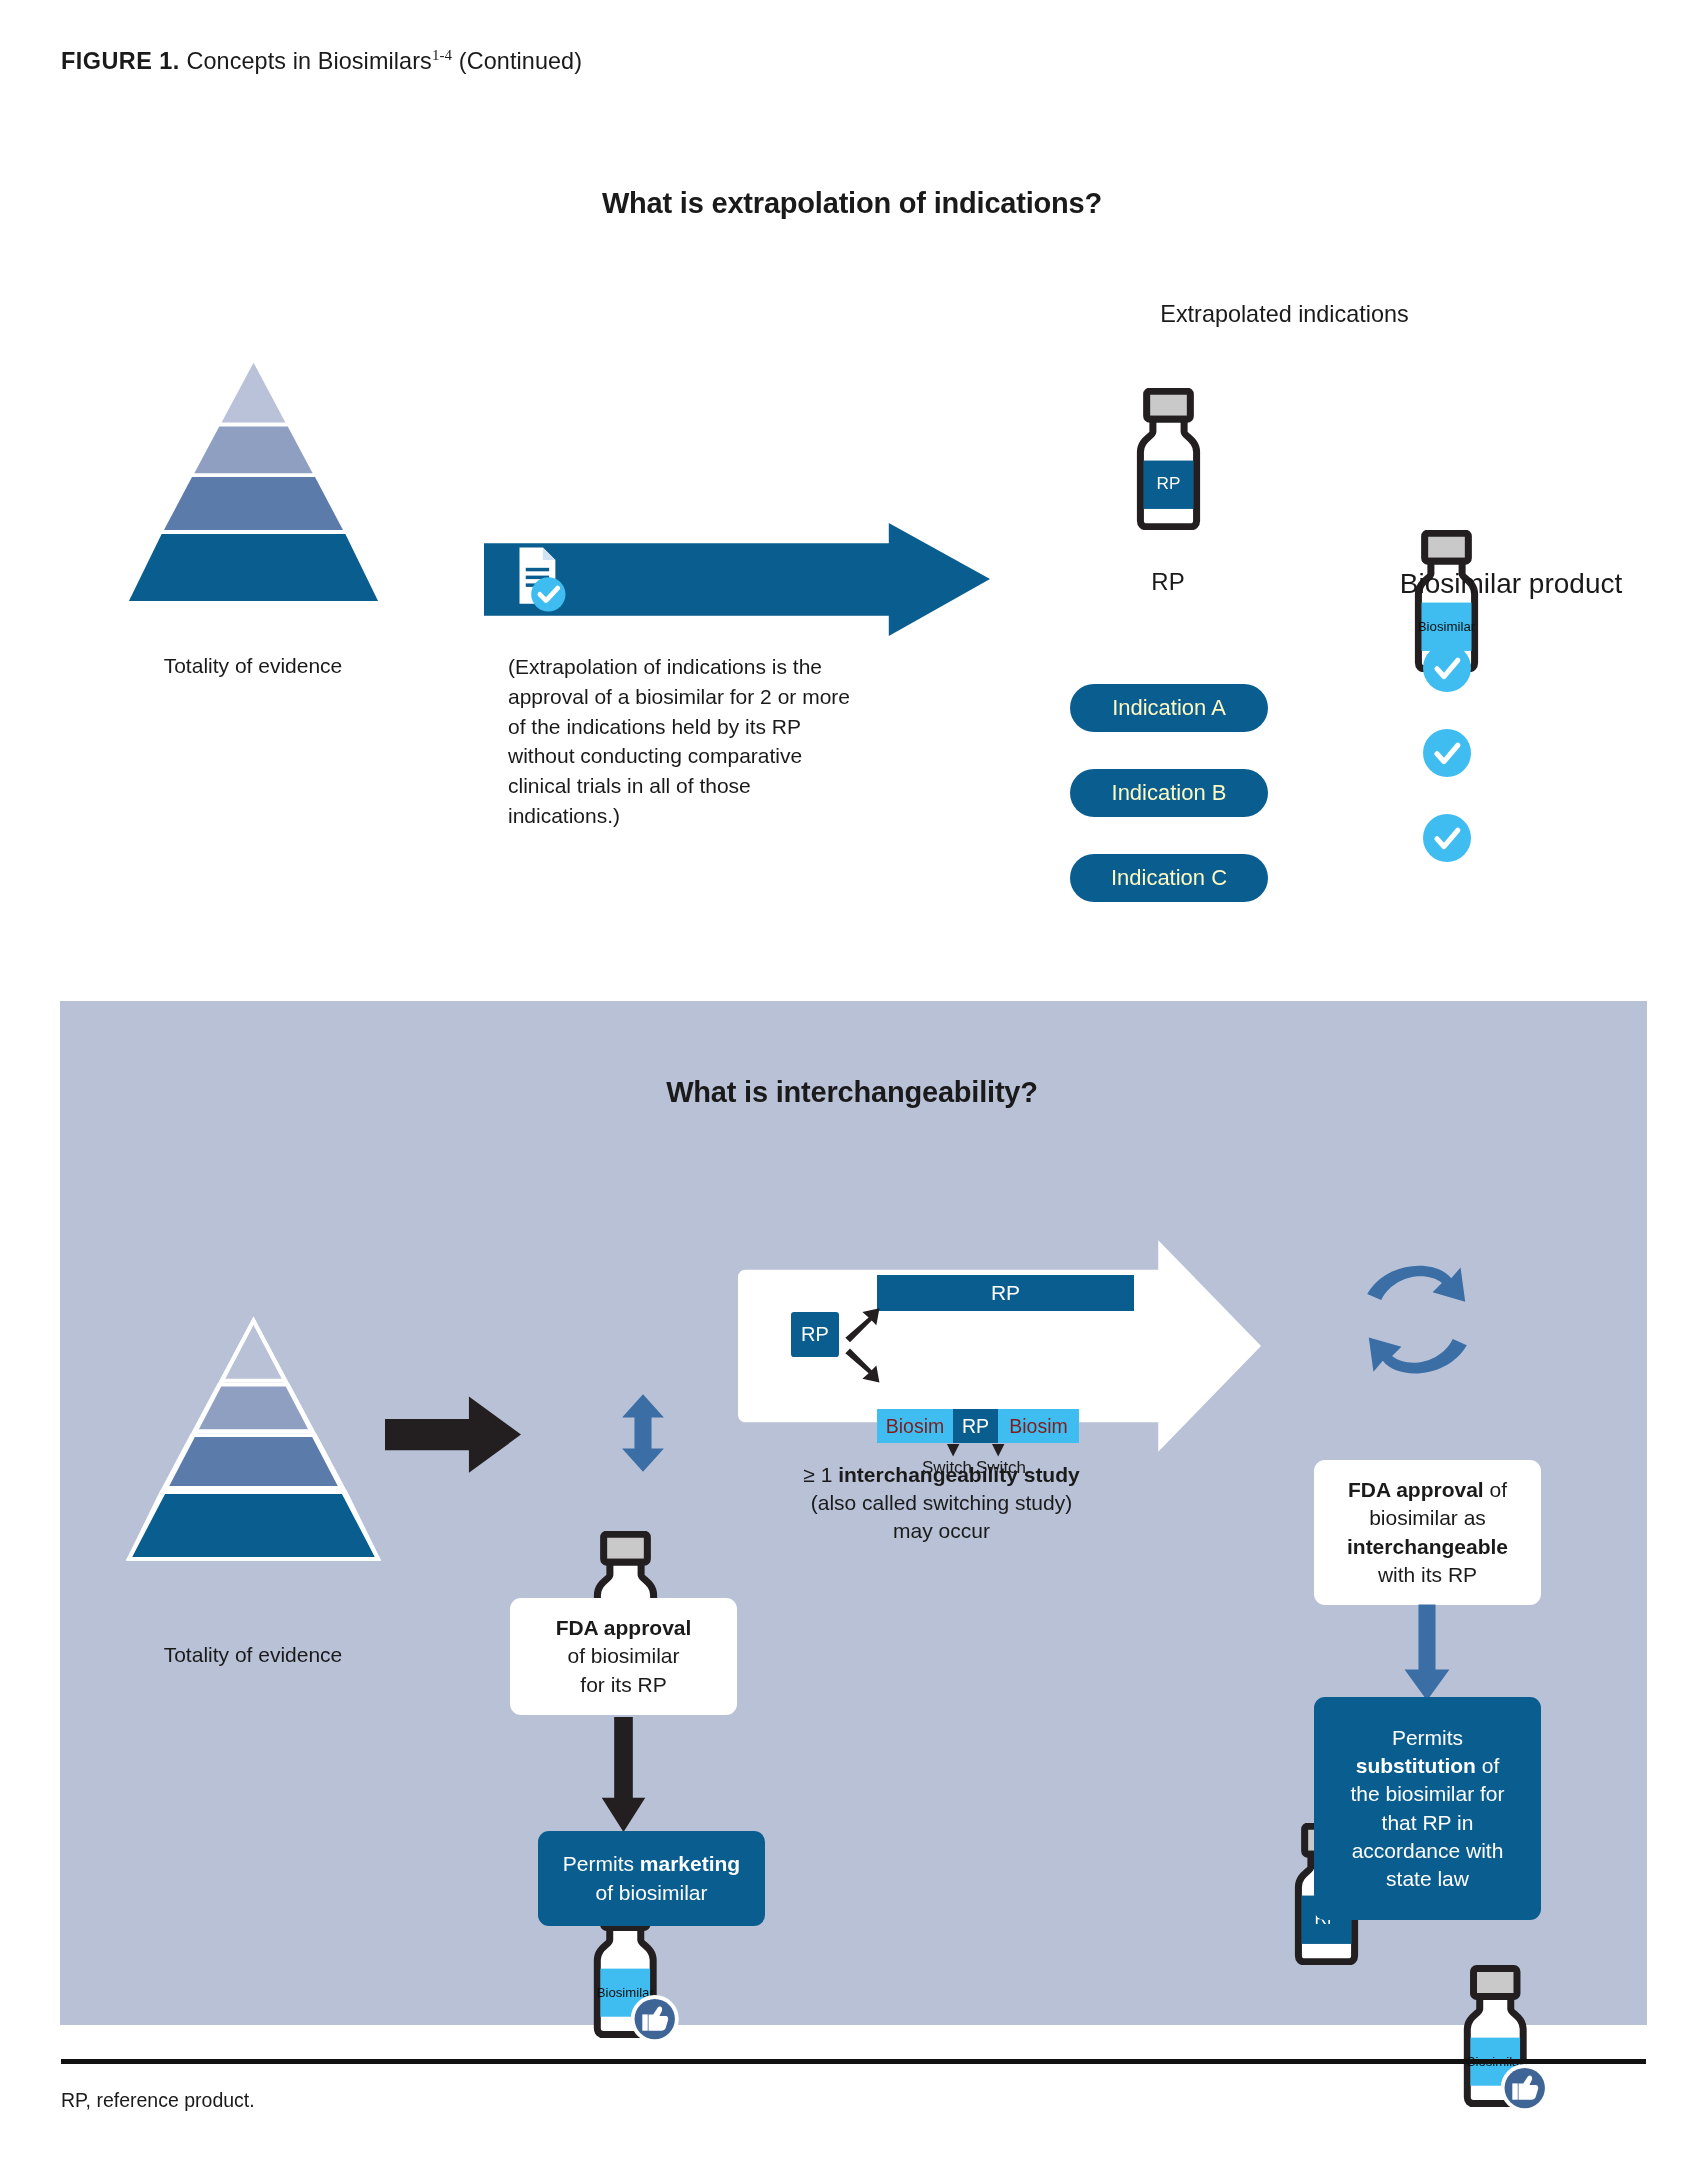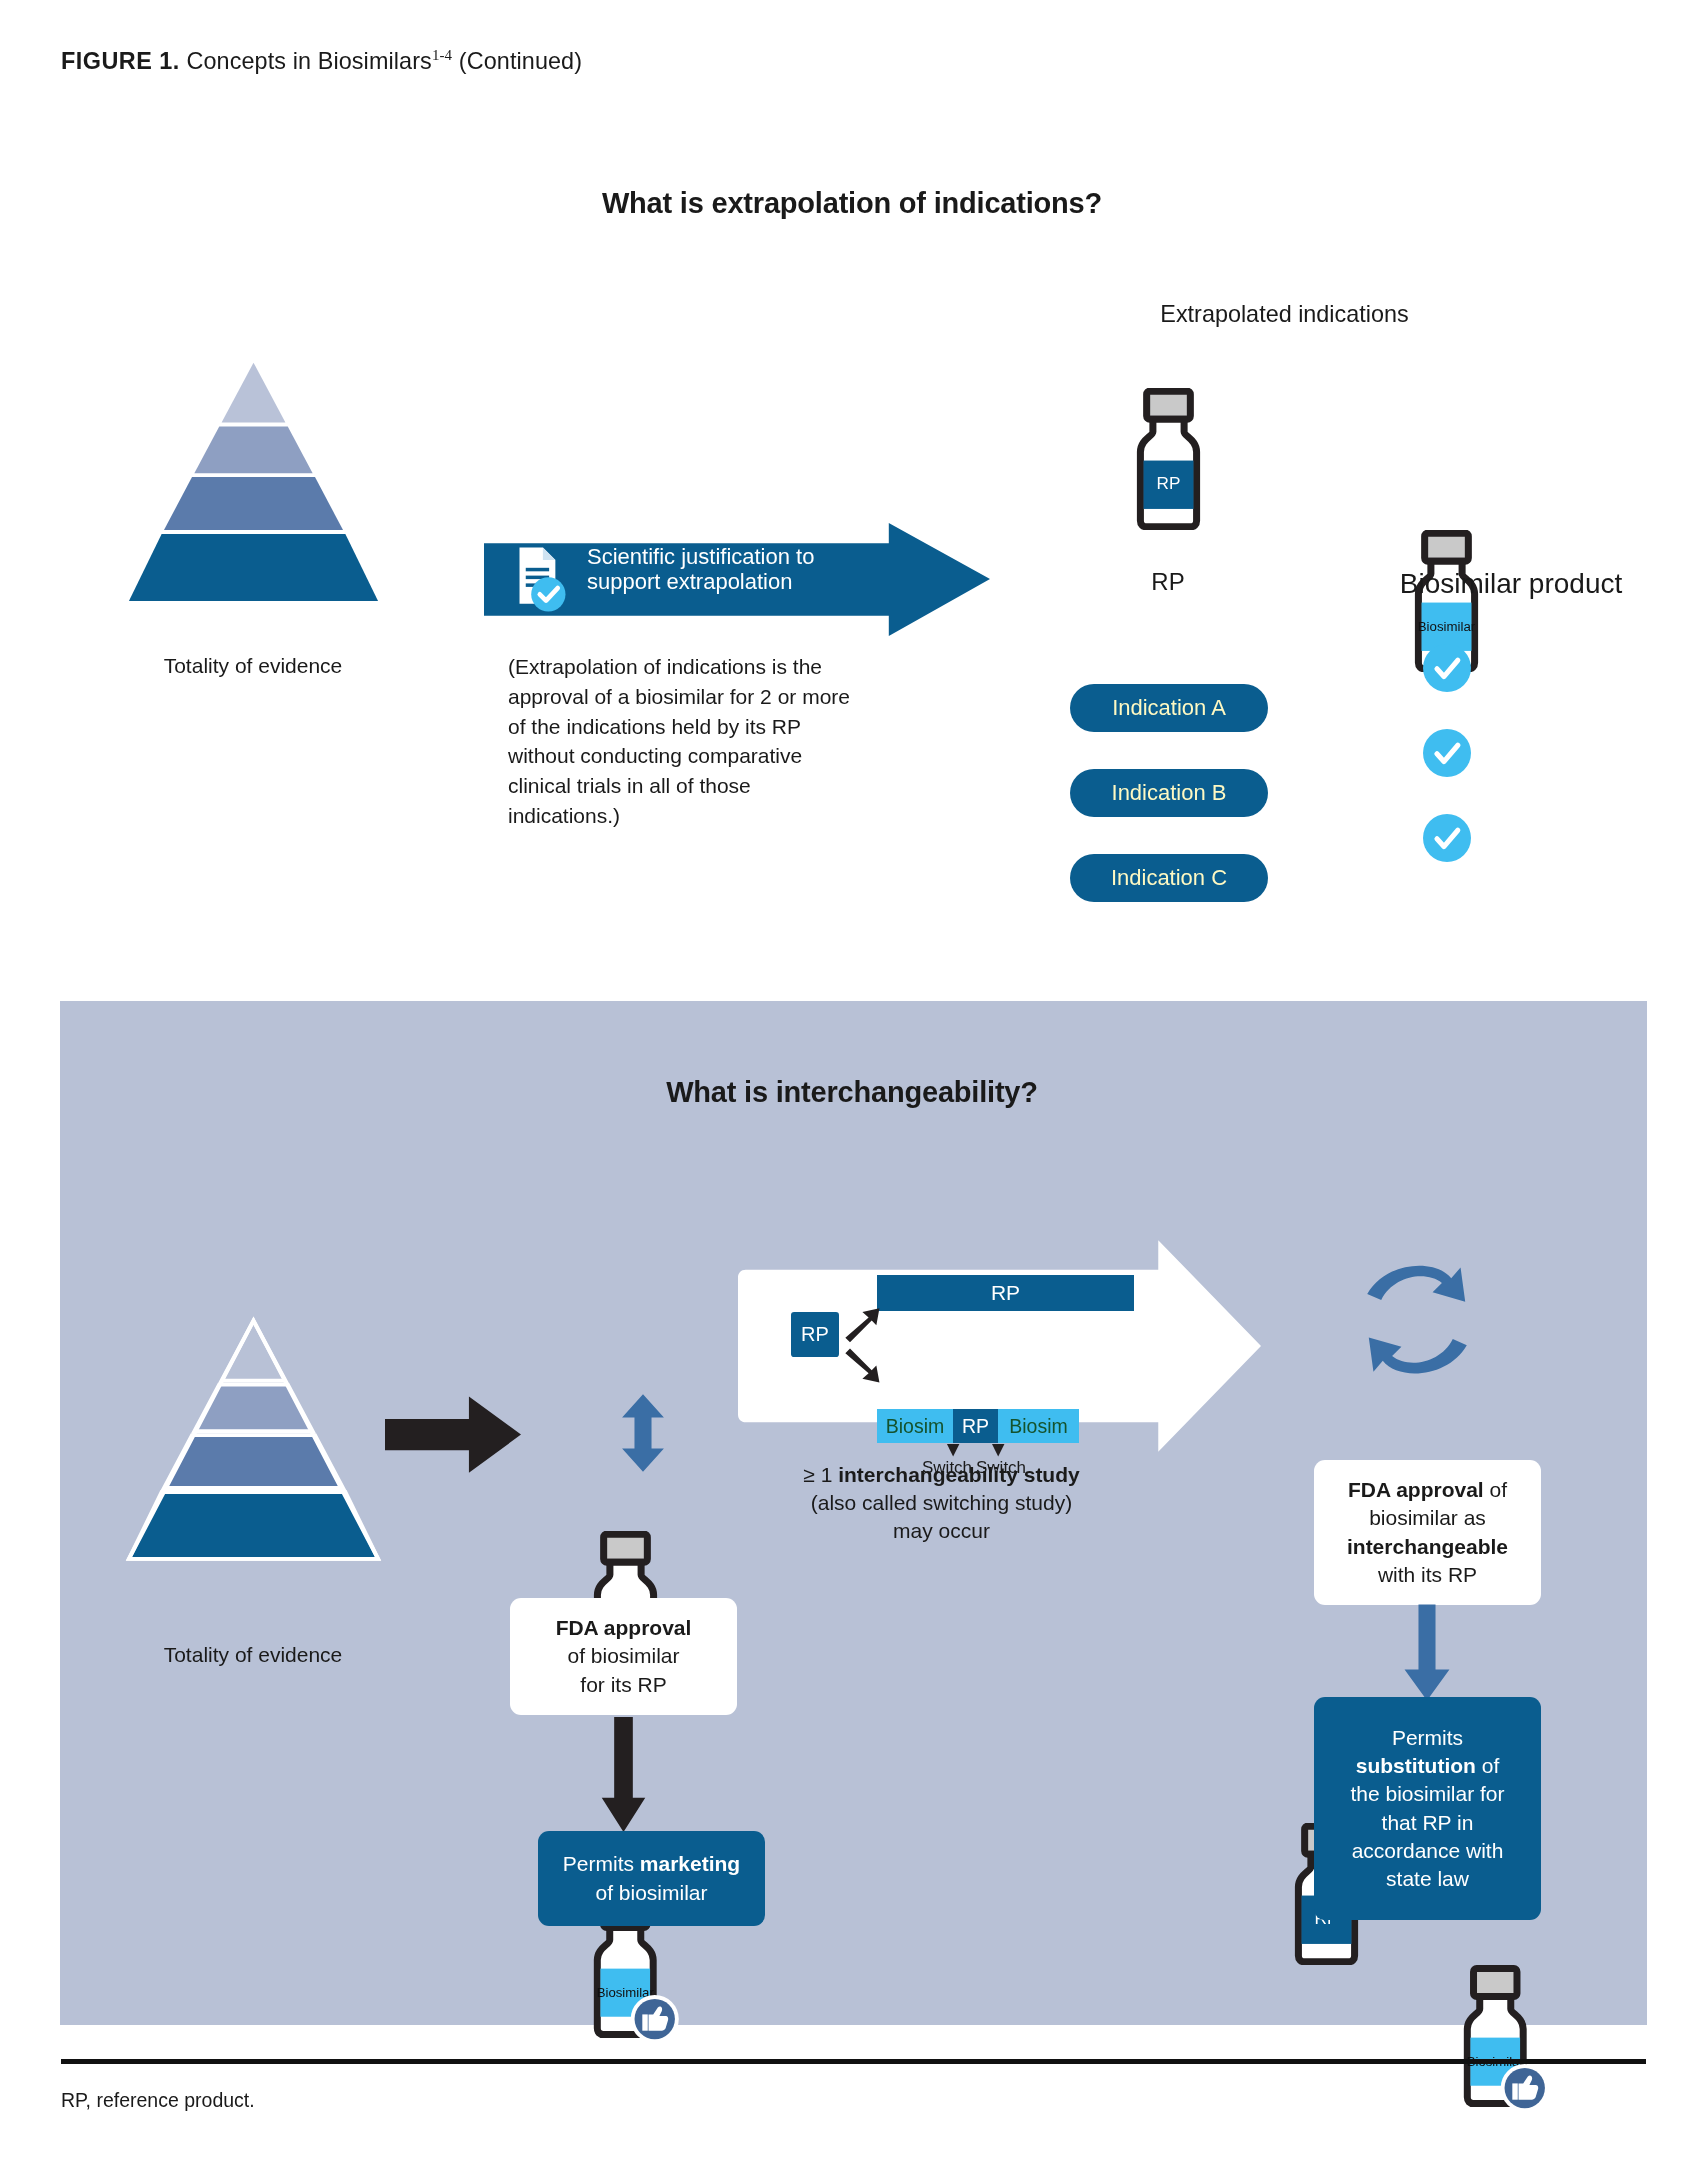--- a/index.html
+++ b/index.html
@@ -91,21 +91,21 @@
   
   #study-arrow{left:738px;top:1240px;width:523px;height:212px;}
   #study-arrow > svg{position:absolute;left:0;top:0;}
 
   #rp-small-box{left:791px;top:1312px;width:48px;height:45px;background:#0a5d8f;border-radius:3.1px;
     display:flex;align-items:center;justify-content:center;color:#fff;font-size:20px;}
   #rp-long-bar{left:877px;top:1275px;width:257px;height:36px;background:#0a5d8f;
     display:flex;align-items:center;justify-content:center;color:#fff;font-size:21px;}
   #switch-row{left:877px;top:1409px;width:202px;height:34px;display:flex;}
   #switch-row div{display:flex;align-items:center;justify-content:center;font-size:19.5px;}
-  .seg-bio{background:#3fbdf0;color:#14532d;}
+  .seg-bio{background:#3fbdf0;color:#7f1d1d;}
   .seg-rp{background:#0a5d8f;color:#fff;}
   .switch-marks{left:877px;top:1444px;width:202px;}
   .switch-lbl{position:absolute;font-size:17px;}
 
   #study-text{
     left:747px;top:1461px;width:389px;text-align:center;font-size:21px;line-height:1.34;
   }
   #study-text b{font-weight:bold;}
 
   
@@ -167,24 +167,20 @@
     <svg width="64" height="67" viewBox="0 0 82 86" xmlns="http://www.w3.org/2000/svg">
       <path d="M16,2 L46,2 L62,18 L62,74 L16,74 Z" fill="#ffffff"></path>
       <path d="M46,2 L46,18 L62,18 Z" fill="#cfe3f2"></path>
       <rect x="24" y="28" width="30" height="4.5" fill="#0a5d8f"></rect>
       <rect x="24" y="38" width="30" height="4.5" fill="#0a5d8f"></rect>
       <rect x="24" y="48" width="30" height="4.5" fill="#0a5d8f"></rect>
       <circle cx="53" cy="62" r="22" fill="#3fbdf0"></circle>
       <path d="M42,62 L50,70 L65,54" stroke="#ffffff" stroke-width="6" fill="none" stroke-linecap="round" stroke-linejoin="round"></path>
     </svg>
   </span>
-  <div class="jtext">
-    <div>Scientific justification to</div>
-    <div>support extrapolation</div>
-  </div>
 </div>
 
 <div class="abs" id="extrapolation-note">(Extrapolation of indications is the approval of a biosimilar for 2 or more of the indications held by its RP without conducting comparative clinical trials in all of those indications.)</div>
 
 <div class="abs" id="extrapolated-header">Extrapolated indications</div>
 
 <div class="abs vial" id="vial-rp-top">
   <svg width="75" height="142" viewBox="0 0 96 182" xmlns="http://www.w3.org/2000/svg">
     <rect x="20" y="4" width="56" height="36" rx="4" fill="#c9c9c9" stroke="#231f20" stroke-width="9"></rect>
     <path d="M28,40 L28,56 C28,62 12,66 12,82 L12,170 C12,175 15,178 20,178 L76,178 C81,178 84,175 84,170 L84,82 C84,66 68,62 68,56 L68,40 Z" fill="#ffffff" stroke="#231f20" stroke-width="9"></path>

